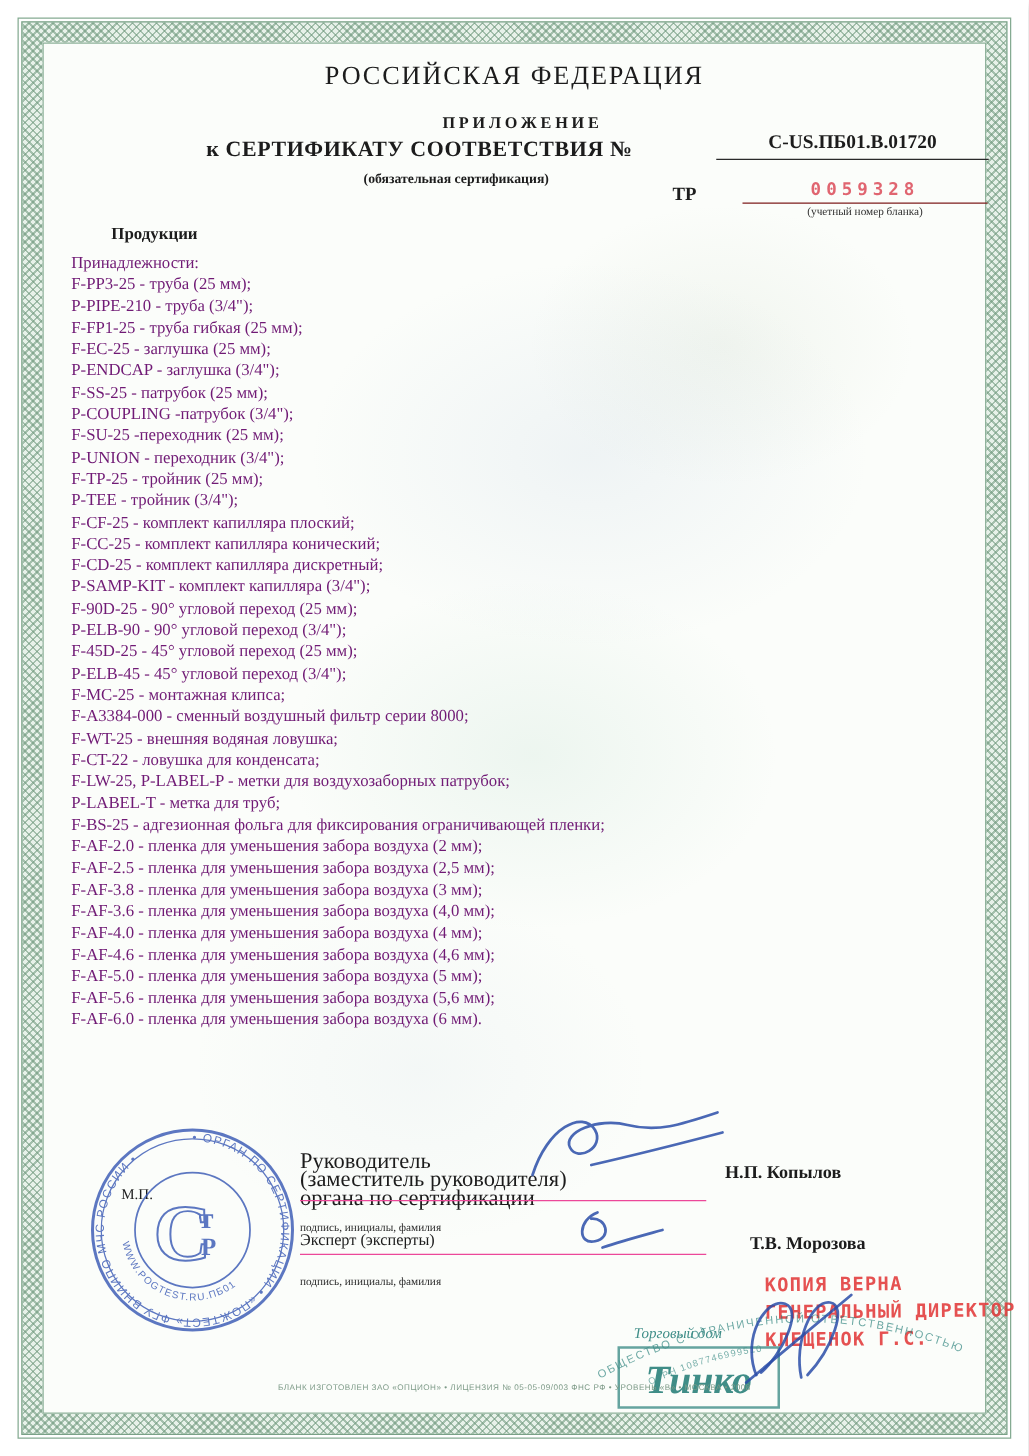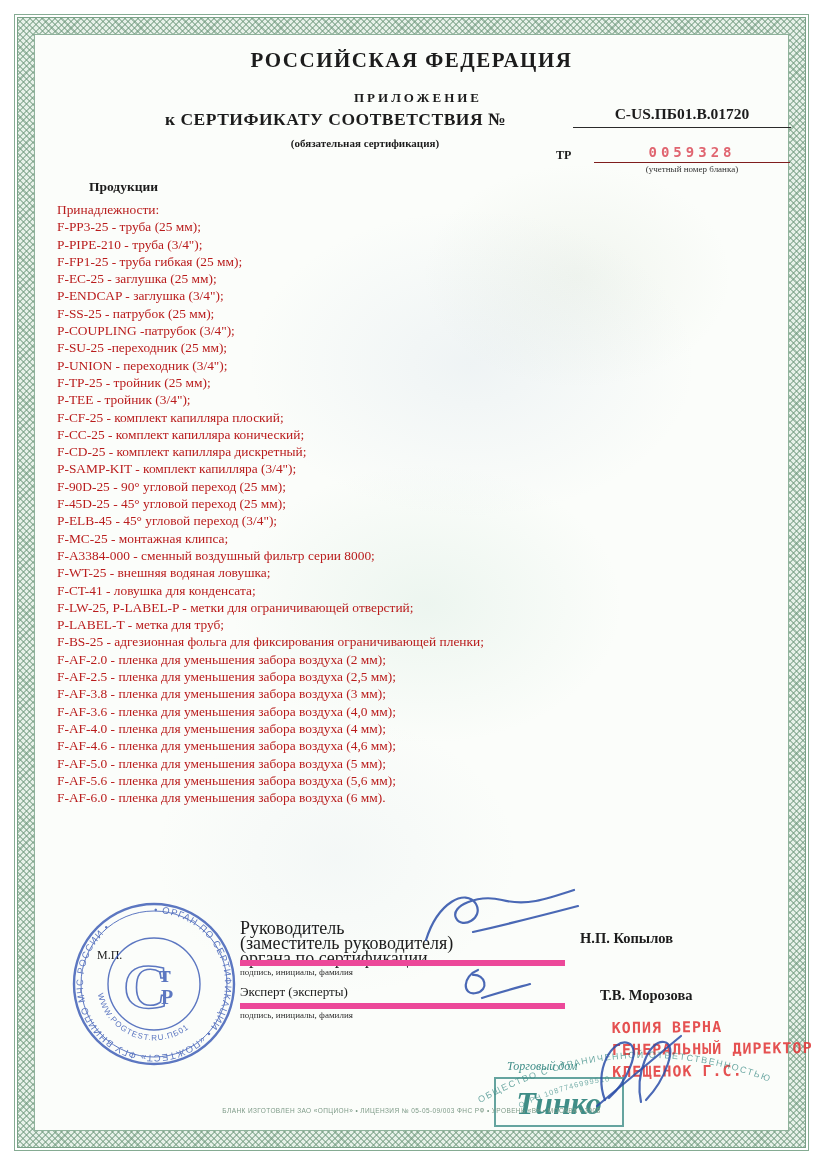--- a/index.html
+++ b/index.html
@@ -14,37 +14,37 @@
       #e7f1e9;
       border:1px solid #79a187;}
   .frame-inner{position:absolute;inset:34px;border:1px solid #8fb29b;background:
       radial-gradient(ellipse 320px 220px at 58% 30%, rgba(150,175,205,.12), transparent 70%),
       radial-gradient(ellipse 280px 200px at 52% 52%, rgba(150,200,175,.14), transparent 70%),
       radial-gradient(ellipse 220px 160px at 72% 22%, rgba(170,190,160,.12), transparent 70%),
       radial-gradient(ellipse 260px 200px at 40% 75%, rgba(160,185,205,.08), transparent 70%),
       #fbfdfa;}
   .abs{position:absolute;}
   
-  .country{left:0;right:0;top:48px;font-size:21px;font-weight:bold;letter-spacing:1.5px;text-align:center;}
+  .country{left:0;right:0;top:48px;font-size:21px;font-weight:normal;letter-spacing:1.5px;text-align:center;}
   .annex{left:0;right:0;top:90px;font-size:13px;font-weight:bold;letter-spacing:3px;text-align:center;padding-left:13px;}
   .certline{left:165px;top:109px;font-size:17.5px;font-weight:bold;letter-spacing:.5px;}
   .certnumber{left:573px;top:105px;width:218px;text-align:center;font-size:15.5px;font-weight:bold;
               border-bottom:1.5px solid #2a2a2a;padding-bottom:4px;}
   .mandatory{left:165px;top:137px;width:400px;text-align:center;font-size:11px;font-weight:bold;}
-  .trlabel{left:556px;top:148px;font-size:12px;font-weight:bold;}
+  .trlabel{left:538px;top:148px;font-size:15px;font-weight:bold;}
   .trnumber{left:594px;top:144px;width:196px;text-align:center;border-bottom:1px solid #7f1d1d;
             font-family:"DejaVu Sans Mono",monospace;font-weight:bold;font-size:14px;
             letter-spacing:4px;color:#e06570;padding-bottom:2px;}
   .trcaption{left:594px;top:164px;width:196px;text-align:center;font-size:9px;color:#333;}
   
   .prodtitle{left:57px;top:179px;font-size:13.5px;font-weight:bold;margin-left:32px;}
-  .prodlist{left:57px;top:201px;right:60px;font-size:13.4px;line-height:17.3px;color:#b91c1c;}
+  .prodlist{left:57px;top:201px;right:60px;font-size:13.4px;line-height:17.3px;color:#701a75;}
   
   .headrole{left:240px;top:921px;font-size:18px;line-height:15px;}
-  .sigline{border-top:6px solid #ec4899;width:325px;font-size:9px;color:#2e2e2e;padding-top:1px;}
+  .sigline{border-top:1px solid #ec4899;width:325px;font-size:9px;color:#2e2e2e;padding-top:16px;}
   .headline{left:240px;top:960px;}
   .headname{left:580px;top:930px;font-size:14.5px;font-weight:bold;}
   .expertrole{left:240px;top:984px;font-size:13px;}
   .expertline{left:240px;top:1003px;}
   .expertname{left:600px;top:987px;font-size:14.5px;font-weight:bold;}
   .mplabel{left:97px;top:948px;font-size:12px;}
   
   .roundstamp{left:68px;top:898px;width:172px;height:172px;opacity:.82;}
   .copystamp{left:612px;top:1016px;color:#e23a3a;font-family:"DejaVu Sans Mono",monospace;
              font-weight:bold;font-size:15px;letter-spacing:1px;line-height:22px;
@@ -86,27 +86,28 @@
       <div class="product-line">P-COUPLING -патрубок (3/4");</div>
       <div class="product-line">F-SU-25 -переходник (25 мм);</div>
       <div class="product-line">P-UNION - переходник (3/4");</div>
       <div class="product-line">F-TP-25 - тройник (25 мм);</div>
       <div class="product-line">P-TEE - тройник (3/4");</div>
       <div class="product-line">F-CF-25 - комплект капилляра плоский;</div>
       <div class="product-line">F-CC-25 - комплект капилляра конический;</div>
       <div class="product-line">F-CD-25 - комплект капилляра дискретный;</div>
       <div class="product-line">P-SAMP-KIT - комплект капилляра (3/4");</div>
       <div class="product-line">F-90D-25 - 90° угловой переход (25 мм);</div>
+      <div class="product-line">P-ELB-90 - 90° угловой переход (3/4");</div>
       <div class="product-line">F-45D-25 - 45° угловой переход (25 мм);</div>
       <div class="product-line">P-ELB-45 - 45° угловой переход (3/4");</div>
       <div class="product-line">F-MC-25 - монтажная клипса;</div>
       <div class="product-line">F-A3384-000 - сменный воздушный фильтр серии 8000;</div>
       <div class="product-line">F-WT-25 - внешняя водяная ловушка;</div>
-      <div class="product-line">F-CT-41 - ловушка для конденсата;</div>
-      <div class="product-line">F-LW-25, P-LABEL-P - метки для ограничивающей отверстий;</div>
+      <div class="product-line">F-CT-22 - ловушка для конденсата;</div>
+      <div class="product-line">F-LW-25, P-LABEL-P - метки для воздухозаборных патрубок;</div>
       <div class="product-line">P-LABEL-T - метка для труб;</div>
       <div class="product-line">F-BS-25 - адгезионная фольга для фиксирования ограничивающей пленки;</div>
       <div class="product-line">F-AF-2.0 - пленка для уменьшения забора воздуха (2 мм);</div>
       <div class="product-line">F-AF-2.5 - пленка для уменьшения забора воздуха (2,5 мм);</div>
       <div class="product-line">F-AF-3.8 - пленка для уменьшения забора воздуха (3 мм);</div>
       <div class="product-line">F-AF-3.6 - пленка для уменьшения забора воздуха (4,0 мм);</div>
       <div class="product-line">F-AF-4.0 - пленка для уменьшения забора воздуха (4 мм);</div>
       <div class="product-line">F-AF-4.6 - пленка для уменьшения забора воздуха (4,6 мм);</div>
       <div class="product-line">F-AF-5.0 - пленка для уменьшения забора воздуха (5 мм);</div>
       <div class="product-line">F-AF-5.6 - пленка для уменьшения забора воздуха (5,6 мм);</div>

